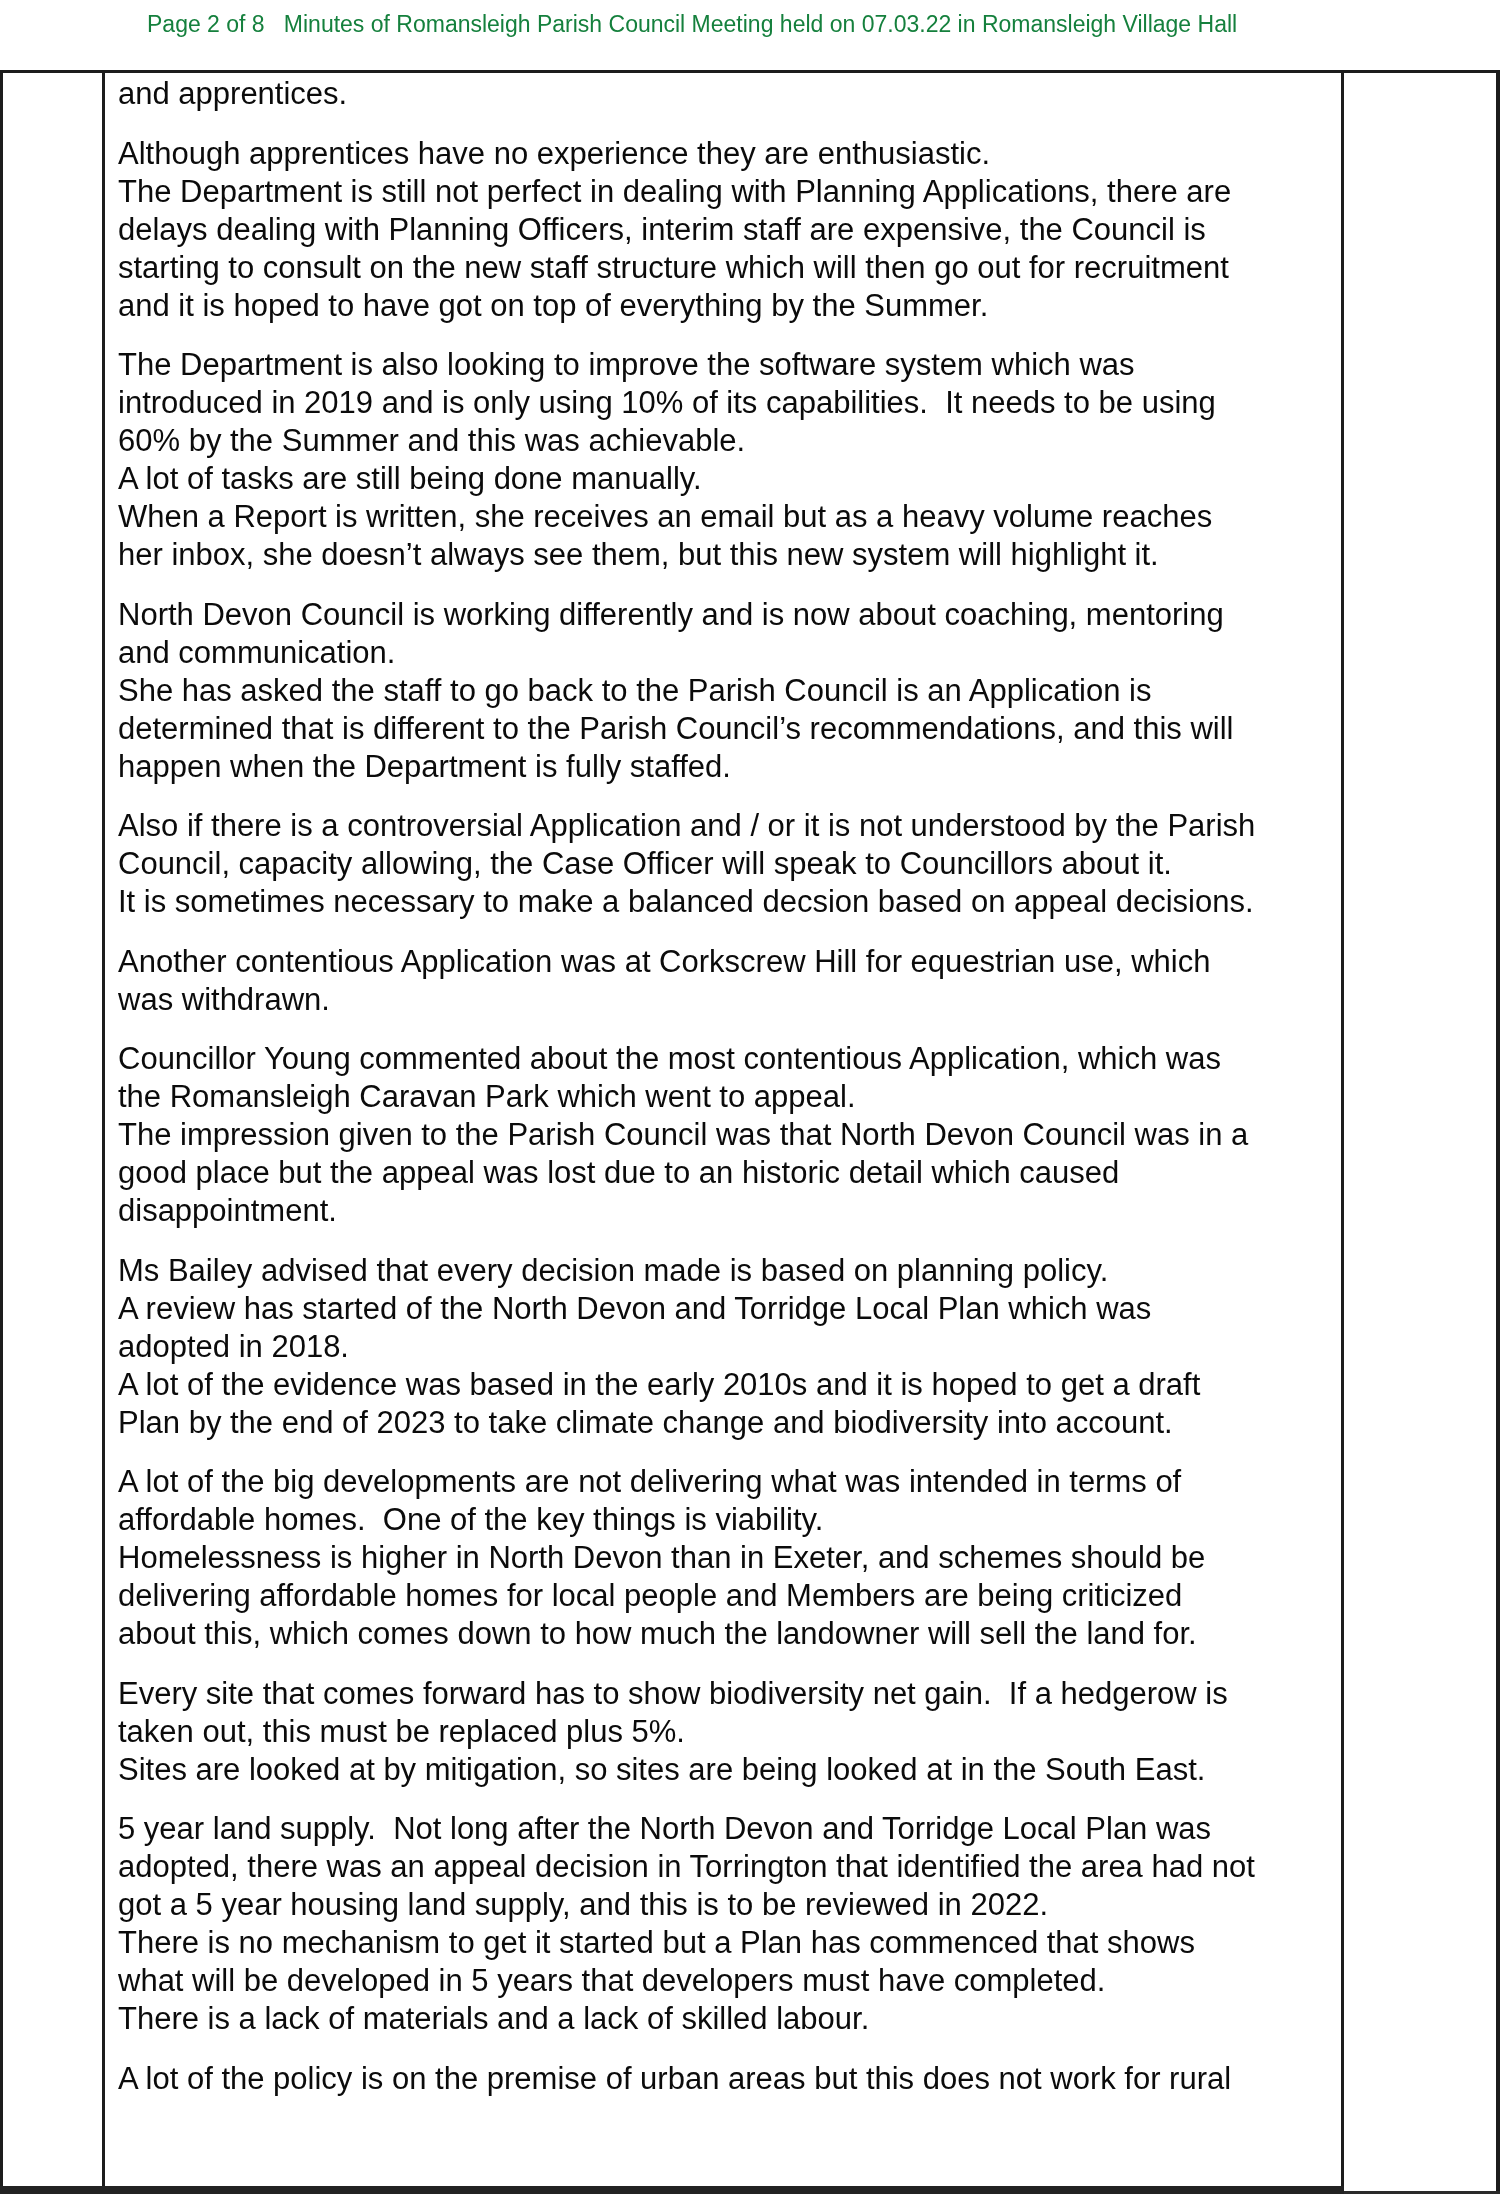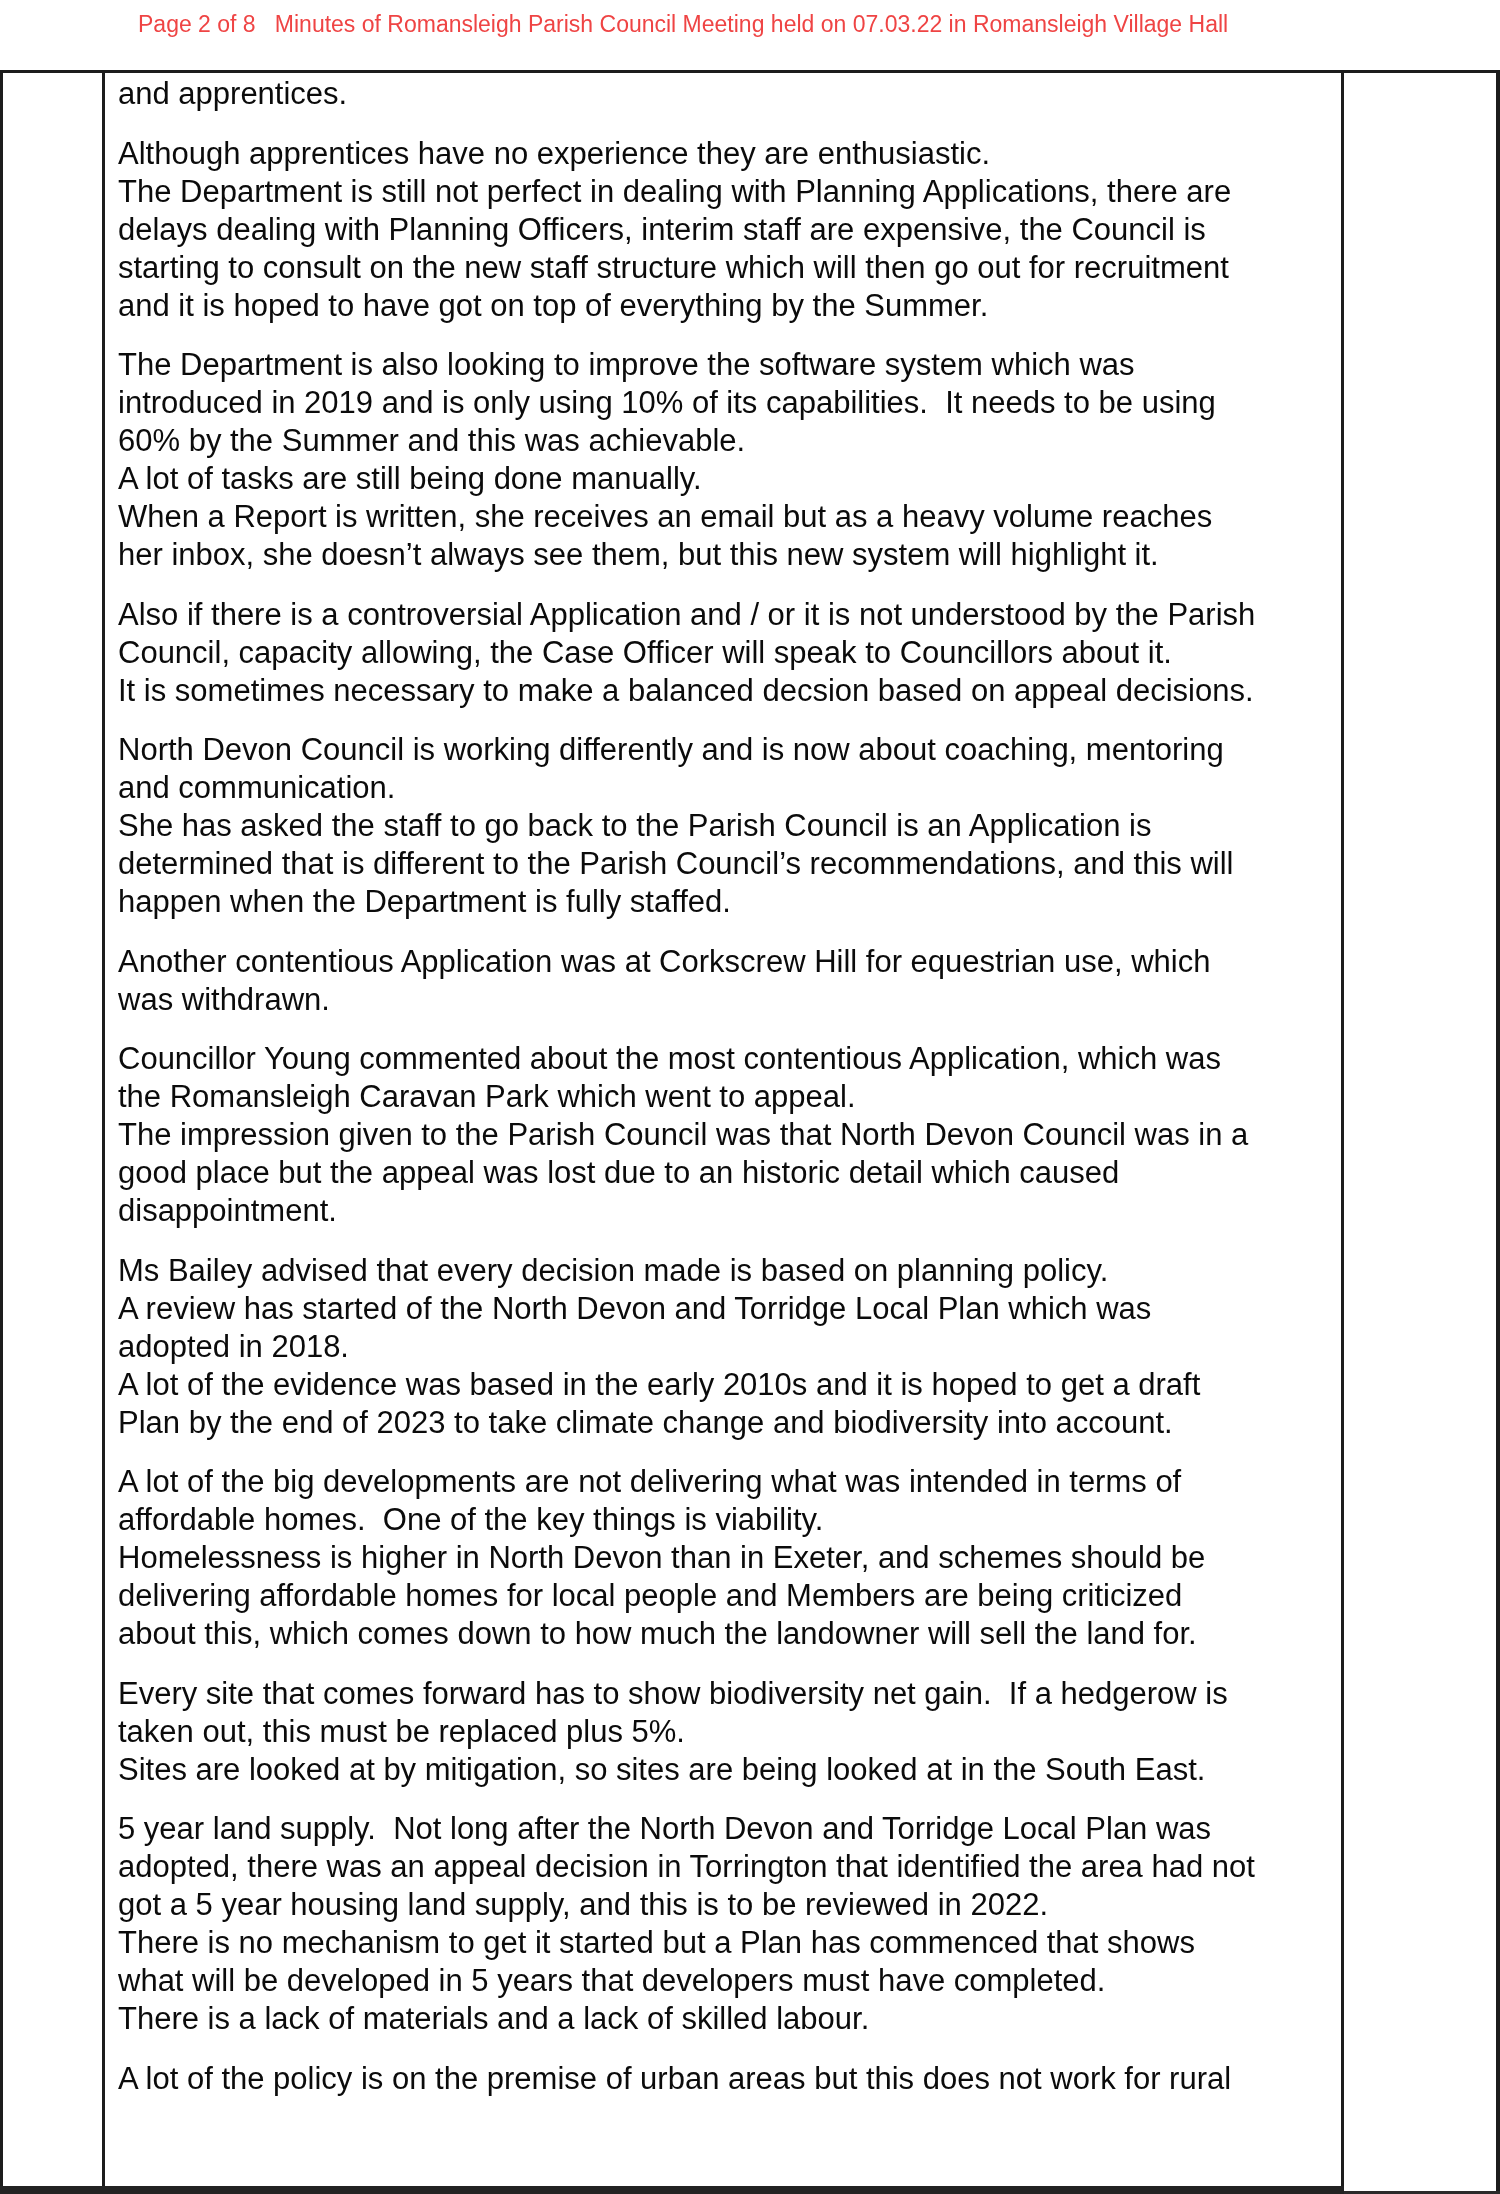--- a/index.html
+++ b/index.html
@@ -10,26 +10,26 @@
   body {
     position: relative;
     width: 1500px;
     height: 2194px;
     overflow: hidden;
     font-family: "Liberation Sans", sans-serif;
     color: #0b0b0b;
   }
   .page-header {
     position: absolute;
-    left: 138px;
+    left: 147px;
     top: 10px;
     font-size: 23px;
     line-height: 28px;
     white-space: pre;
-    color: #ef4444;
+    color: #15803d;
   }
   .vline {
     position: absolute;
     top: 70px;
     height: 2124px;
     width: 3px;
     background: #1c1c1c;
   }
   .table-top-border {
     position: absolute;
@@ -115,28 +115,28 @@
 The Department is still not perfect in dealing with Planning Applications, there are
 delays dealing with Planning Officers, interim staff are expensive, the Council is
 starting to consult on the new staff structure which will then go out for recruitment
 and it is hoped to have got on top of everything by the Summer.</p>
     <p>The Department is also looking to improve the software system which was
 introduced in 2019 and is only using 10% of its capabilities.  It needs to be using
 60% by the Summer and this was achievable.
 A lot of tasks are still being done manually.
 When a Report is written, she receives an email but as a heavy volume reaches
 her inbox, she doesn’t always see them, but this new system will highlight it.</p>
-    <p>Also if there is a controversial Application and / or it is not understood by the Parish
-Council, capacity allowing, the Case Officer will speak to Councillors about it.
-It is sometimes necessary to make a balanced decsion based on appeal decisions.</p>
     <p>North Devon Council is working differently and is now about coaching, mentoring
 and communication.
 She has asked the staff to go back to the Parish Council is an Application is
 determined that is different to the Parish Council’s recommendations, and this will
 happen when the Department is fully staffed.</p>
+    <p>Also if there is a controversial Application and / or it is not understood by the Parish
+Council, capacity allowing, the Case Officer will speak to Councillors about it.
+It is sometimes necessary to make a balanced decsion based on appeal decisions.</p>
     <p>Another contentious Application was at Corkscrew Hill for equestrian use, which
 was withdrawn.</p>
     <p>Councillor Young commented about the most contentious Application, which was
 the Romansleigh Caravan Park which went to appeal.
 The impression given to the Parish Council was that North Devon Council was in a
 good place but the appeal was lost due to an historic detail which caused
 disappointment.</p>
     <p>Ms Bailey advised that every decision made is based on planning policy.
 A review has started of the North Devon and Torridge Local Plan which was
 adopted in 2018.

